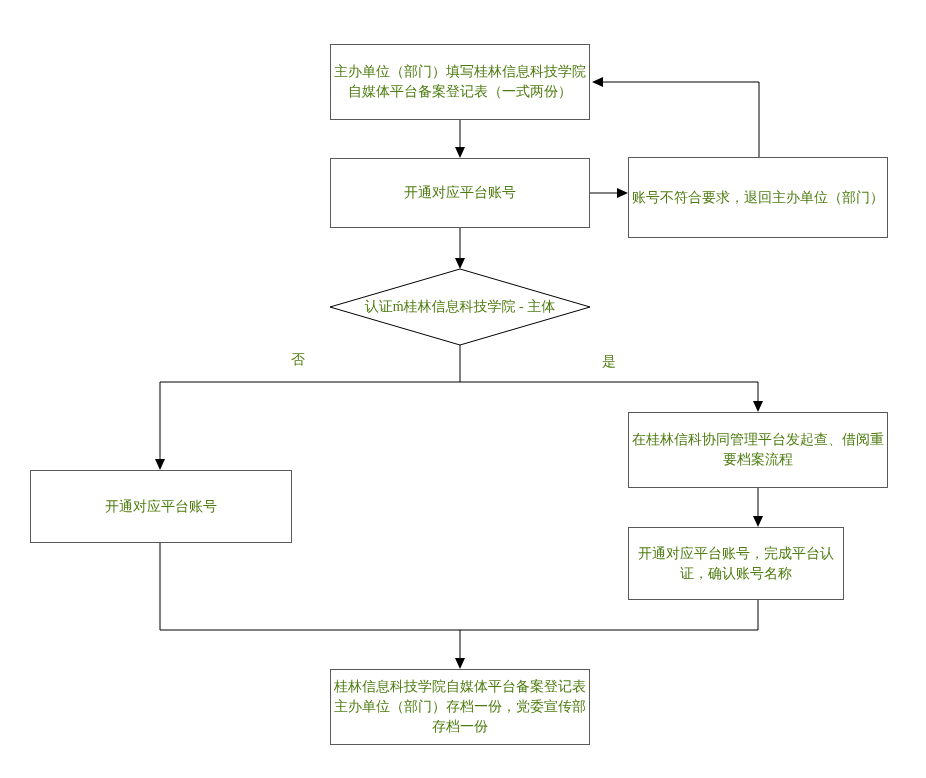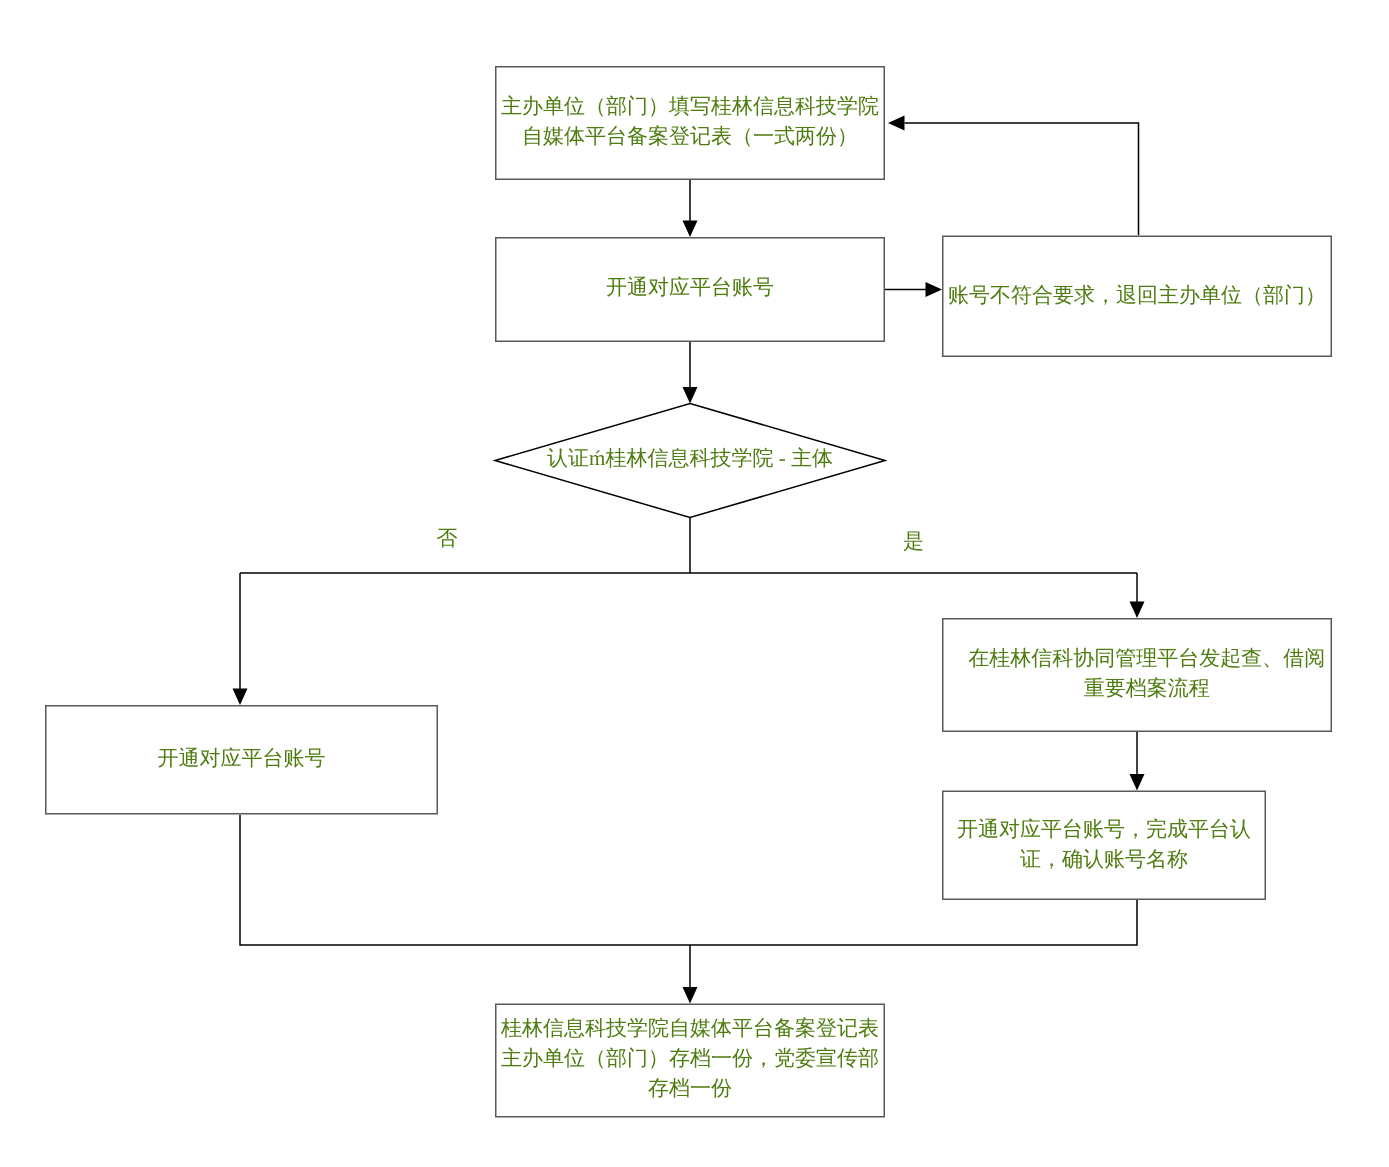--- a/index.html
+++ b/index.html
@@ -99,21 +99,21 @@
   <div class="diamond-text" style="left:340px; top:297px; width:240px;">认证ḿ桂林信息科技学院 - 主体</div>
 
   <div class="edge-label" style="left:290px; top:352px;">否</div>
 
   <div class="edge-label" style="left:601px; top:354px;">是</div>
 
   <div class="node" style="left:30px; top:470px; width:262px; height:73px;">
     <span>开通对应平台账号</span>
   </div>
 
-  <div class="node" style="left:628px; top:412px; width:260px; height:76px;padding-left:13px;">
+  <div class="node" style="left:628px; top:412px; width:260px; height:76px;">
     <span>在桂林信科协同管理平台发起查、借阅重要档案流程</span>
   </div>
 
   <div class="node" style="left:628px; top:527px; width:216px; height:73px;">
     <span>开通对应平台账号，完成平台认证，确认账号名称</span>
   </div>
 
   <div class="node" style="left:330px; top:669px; width:260px; height:76px;">
     <span>桂林信息科技学院自媒体平台备案登记表主办单位（部门）存档一份，党委宣传部存档一份</span>
   </div>

